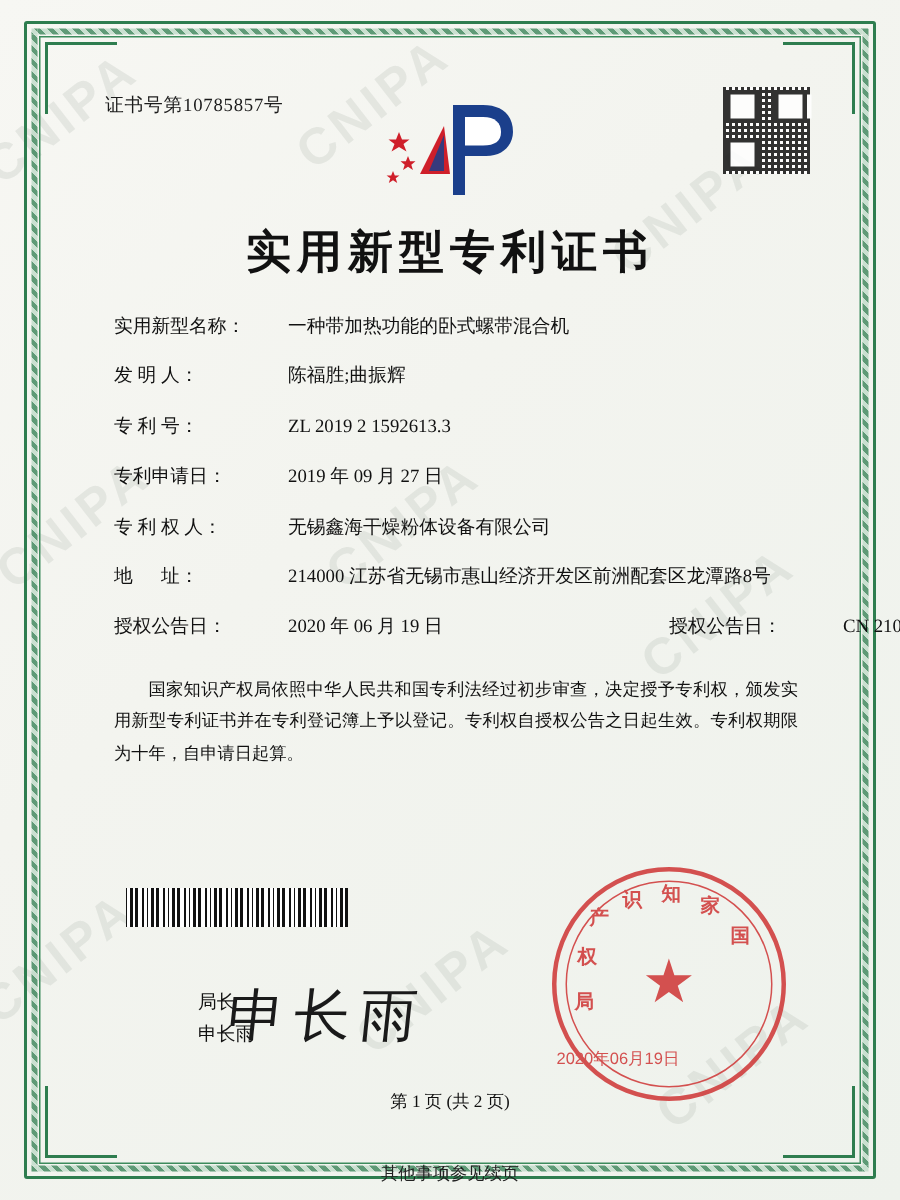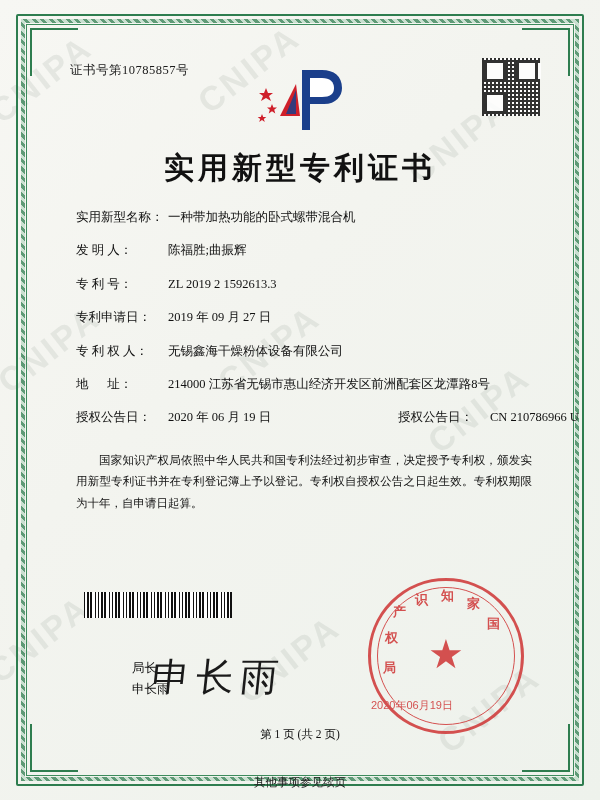--- a/index.html
+++ b/index.html
@@ -140,20 +140,21 @@
     left: 34px; right: 26px;
     top: 168px;
     font-size: 12.5px;
     color: #111;
     line-height: 1.55;
   }
   .frow {
     display: flex;
     align-items: flex-start;
     margin-bottom: 14px;
+    gap: 24px;
   }
   .flabel {
     width: 92px;
     flex: 0 0 92px;
     white-space: pre;
   }
   .fvalue {
     flex: 1 1 auto;
   }
   .frow.two .fvalue { flex: 0 0 auto; width: 230px; }

